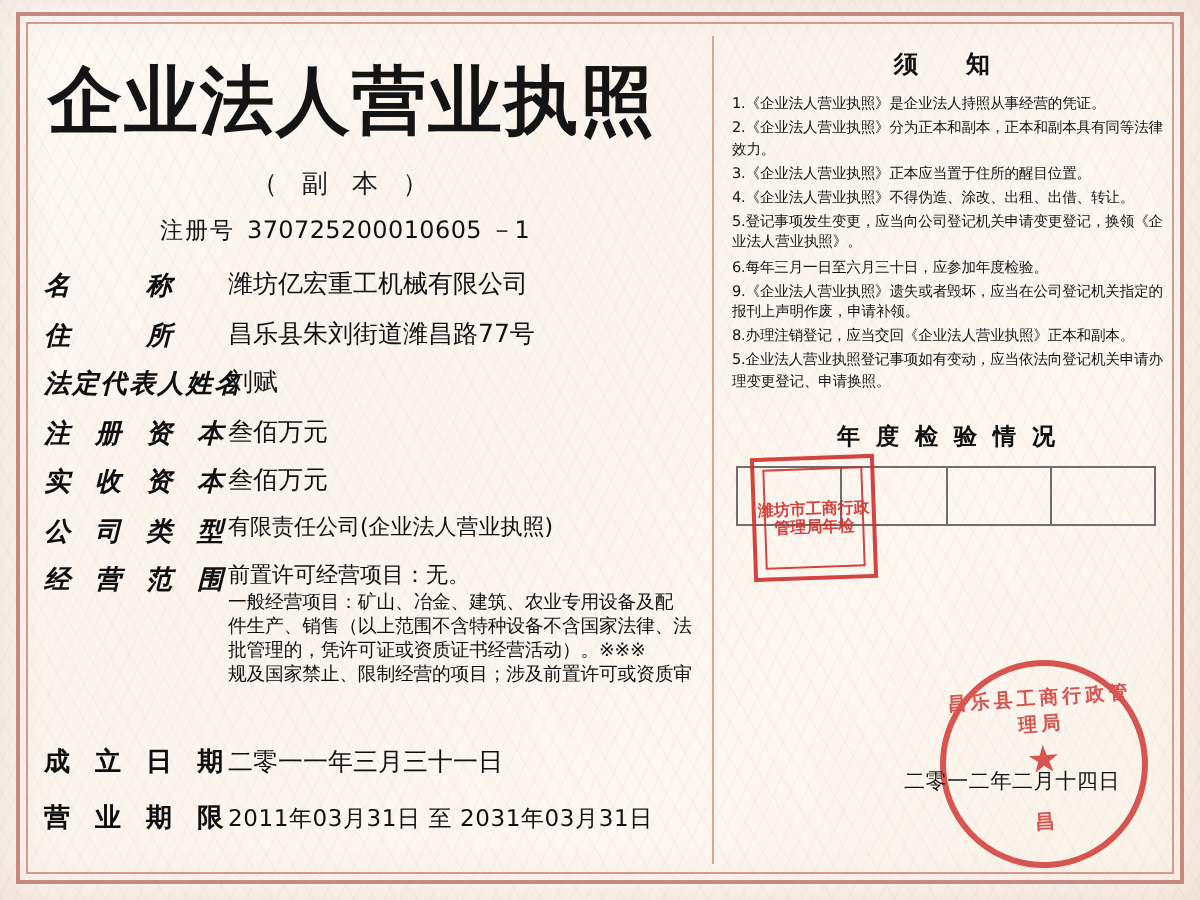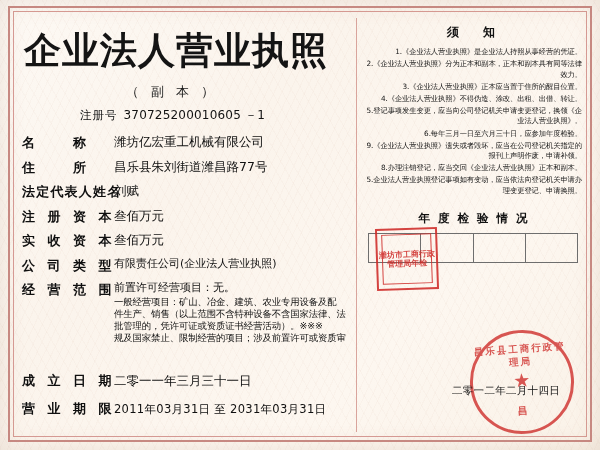--- a/index.html
+++ b/index.html
@@ -92,20 +92,21 @@
     margin-bottom: 6.5px;
   }
   .field-label {
     width: 92px;
     flex: 0 0 92px;
     font-size: 13px;
     font-weight: bold;
     color: #0f0f0f;
     letter-spacing: 4px;
     white-space: nowrap;
+    font-style: italic;
   }
   .field-label.narrow { letter-spacing: 1.2px; }
   .field-value {
     font-size: 12.5px;
     color: #101010;
     line-height: 1.25;
     flex: 1 1 auto;
   }
   .field-value.small {
     font-size: 11px;
@@ -174,21 +175,21 @@
     letter-spacing: 6px;
     color: #111;
     margin-bottom: 6px;
   }
   .notice-list {
     font-size: 7.3px;
     line-height: 1.45;
     color: #141414;
     letter-spacing: -0.1px;
   }
-  .notice-list div { margin-bottom: 1.5px; text-align: right; }
+  .notice-list div { margin-bottom: 1.5px; }
 
   .inspect-title {
     text-align: center;
     font-size: 11.5px;
     font-weight: bold;
     letter-spacing: 2px;
     color: #111;
     margin: 14px 0 7px 0;
   }
   .inspect-table {

